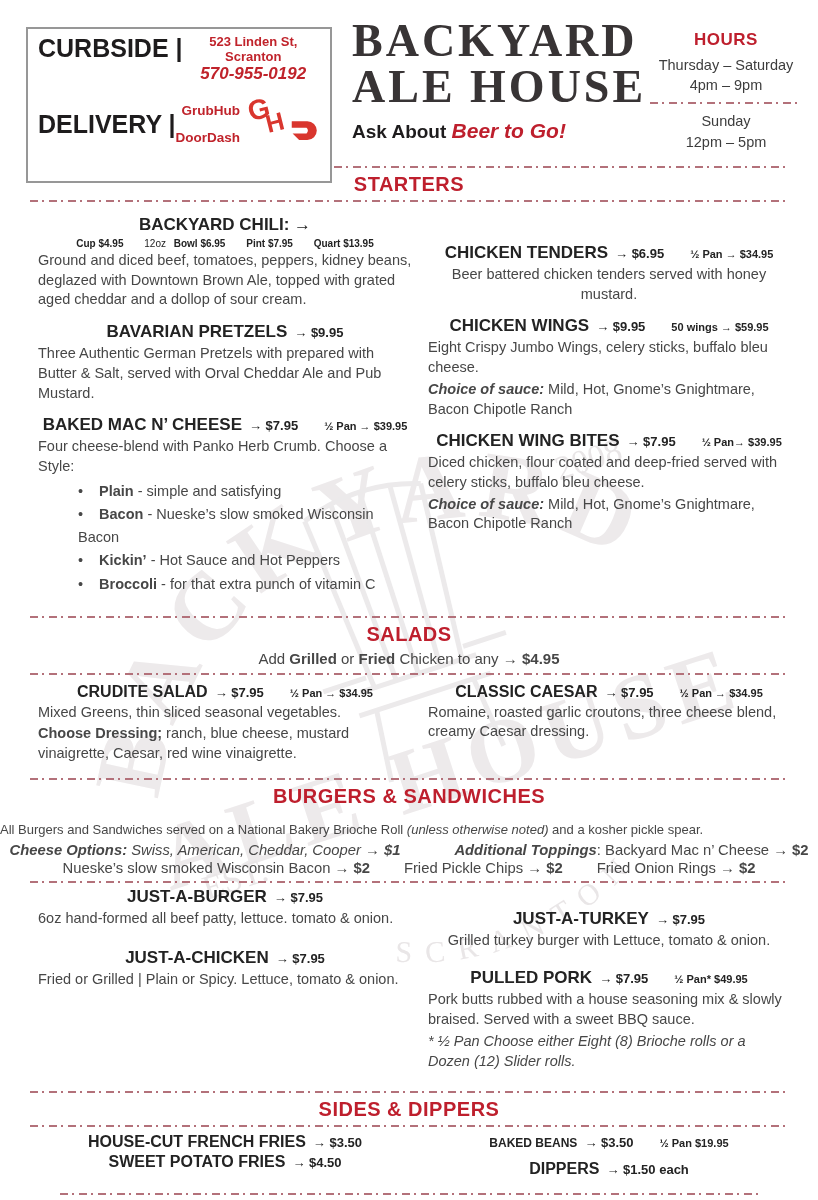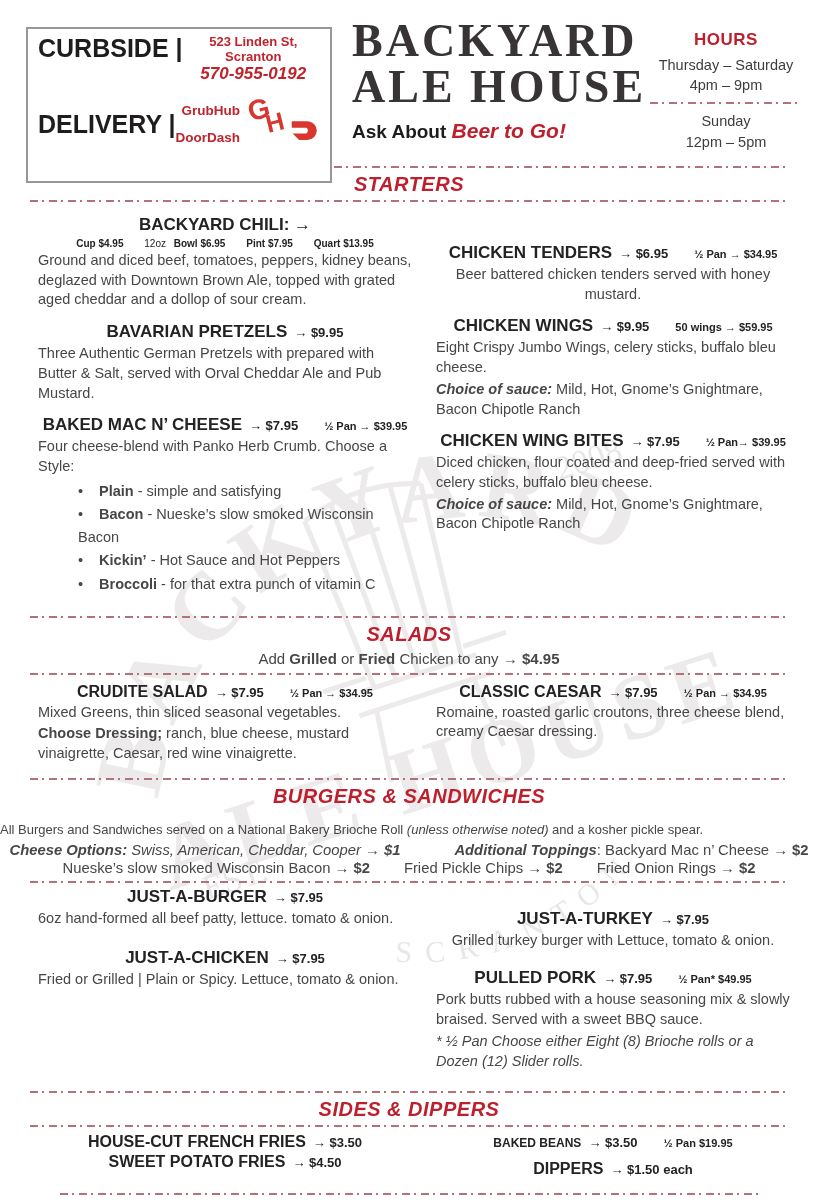--- a/index.html
+++ b/index.html
@@ -45,23 +45,23 @@
     color:var(--logo-dark);letter-spacing:3px;white-space:nowrap;}
   .tagline{margin-top:9px;font-size:19px;font-weight:700;color:#1e1c1d;}
   .tag-red{color:var(--red);font-style:italic;font-size:21px;}
 
   .hours{position:absolute;left:650px;top:28px;width:152px;text-align:center;
     font-size:14.5px;color:#3d3d3d;line-height:1.4;}
   .hours-t{color:var(--red);font-weight:700;font-size:17px;margin-bottom:3px;letter-spacing:.5px;}
   .hours .dash{margin:7px 0;}
 
   
-  .sec-title{text-align:center;font-size:20px;font-weight:700;font-style:italic;
+  .sec-title{text-align:center;font-size:20px;font-weight:700;
     color:var(--red);letter-spacing:.5px;margin:5px 0 4px 0;}
-  .cols{display:grid;grid-template-columns:374px 1fr;column-gap:24px;padding:4px 28px 8px 38px;}
+  .cols{display:grid;grid-template-columns:374px 1fr;column-gap:16px;padding:4px 28px 8px 38px;}
   .item-h{text-align:center;color:var(--head);margin-top:9px;white-space:nowrap;}
   .nm{font-size:17px;font-weight:700;}
   .pr{font-size:13px;font-weight:700;margin-left:7px;}
   .ex{font-size:11px;font-weight:700;margin-left:26px;}
   .desc{font-size:14.5px;line-height:1.36;margin:2px 0 0 0;}
   .price-line{text-align:center;font-size:10px;margin-top:3px;color:var(--head);white-space:nowrap;}
   .b{font-weight:700;}
   .r{font-weight:400;}
   .bi{font-weight:700;font-style:italic;}
   .it{font-style:italic;}

